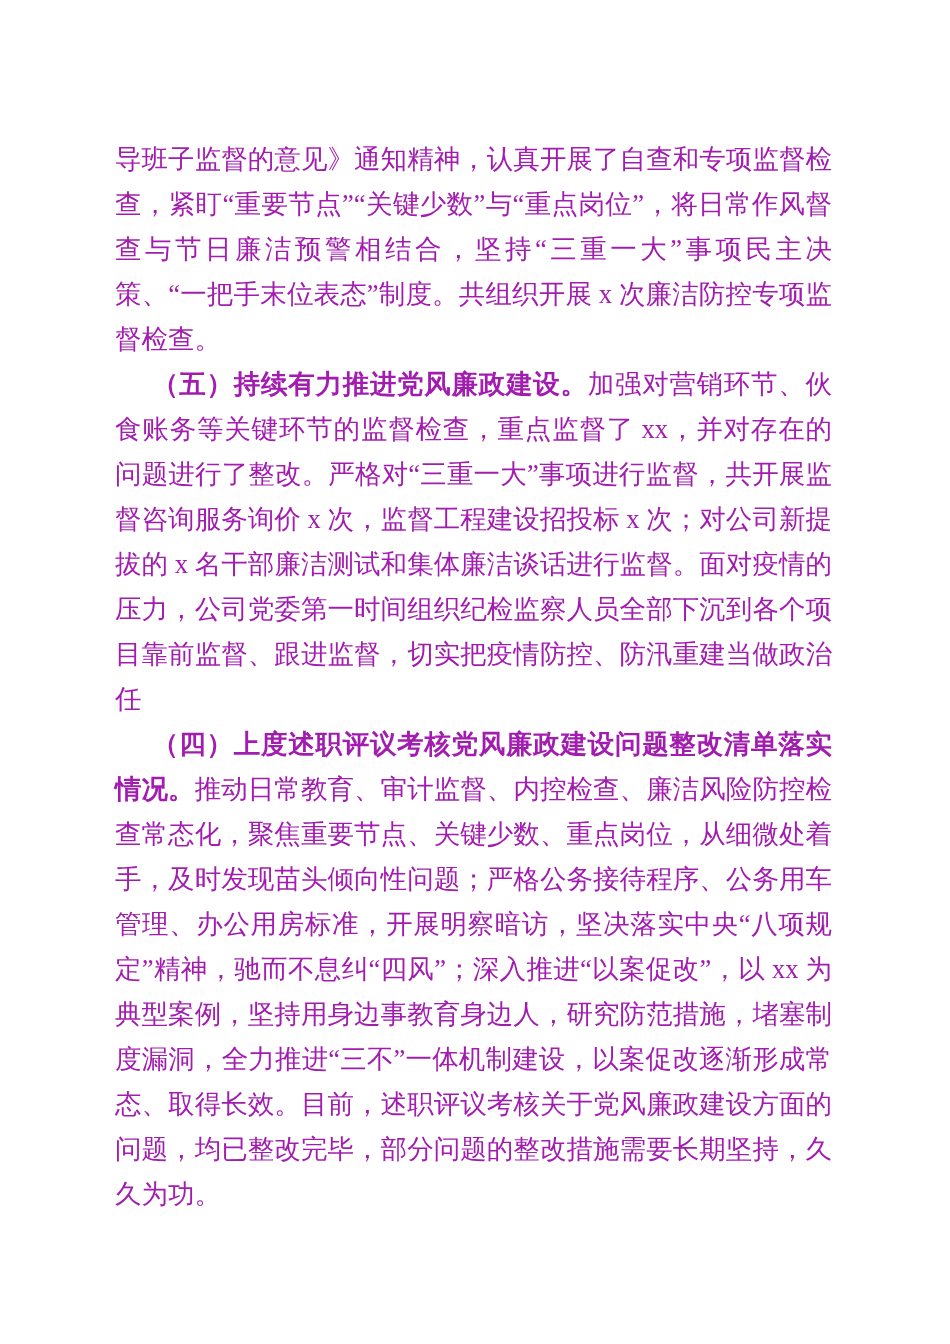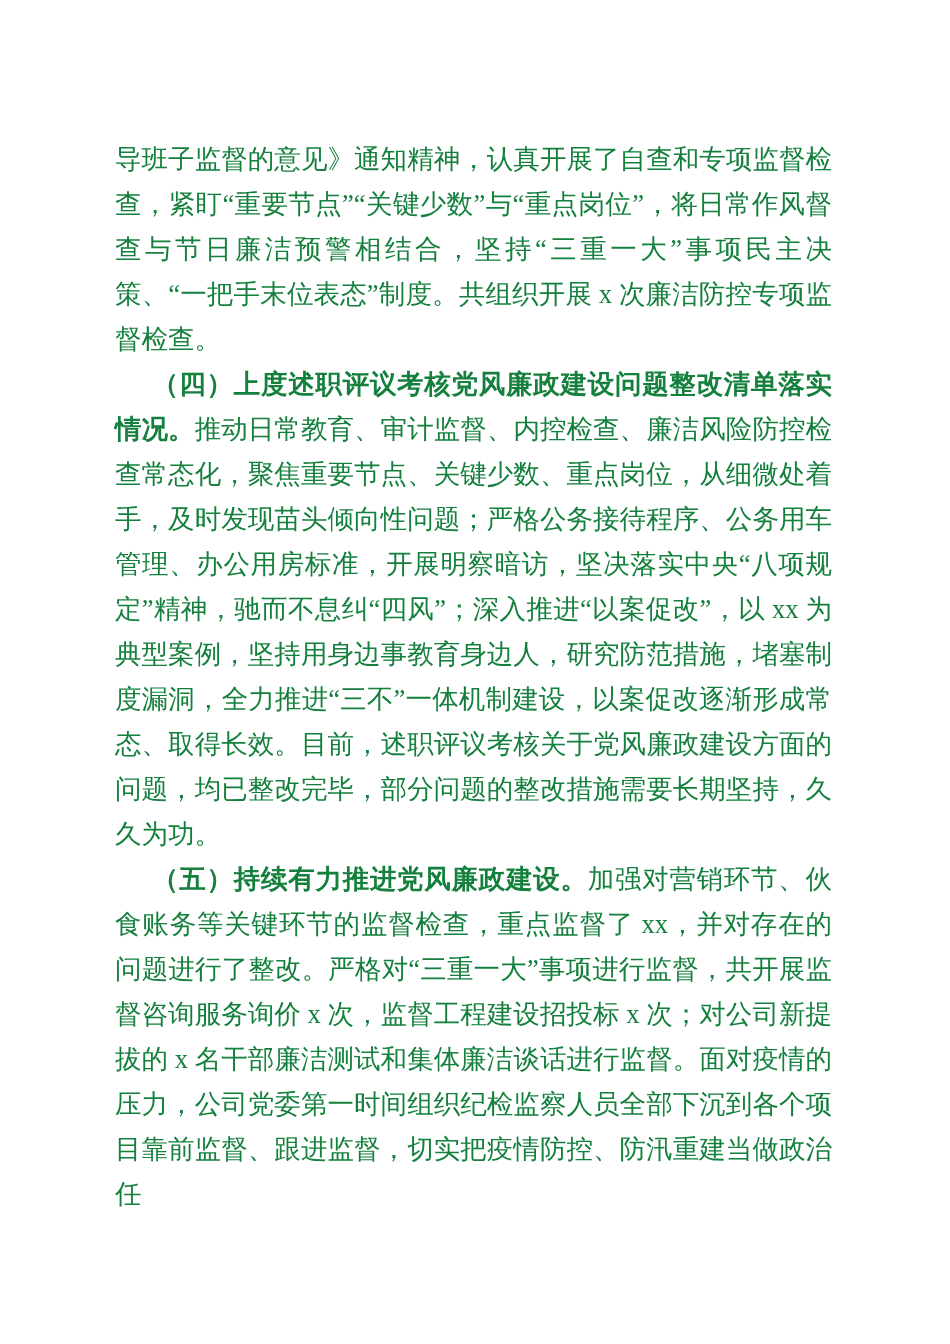--- a/index.html
+++ b/index.html
@@ -10,21 +10,21 @@
     .page {
       position: relative;
       box-sizing: border-box;
       width: 950px;
       height: 1344px;
       background: #ffffff;
       padding: 137px 118px 0 115px;
       font-family: "Liberation Serif", "DejaVu Serif", serif;
       font-size: 26.5px;
       line-height: 45px;
-      color: #15803d;
+      color: #a21caf;
       text-align: justify;
       text-justify: inter-ideograph;
       overflow: hidden;
     }
     .para {
       margin: 0;
       padding: 0;
       word-break: break-all;
     }
     .para.indent {
@@ -33,16 +33,16 @@
     .lead {
       font-weight: 700;
     }
   </style>
 </head>
 <body>
 
 <div class="page">
   <p class="para"><span class="lead"></span><span class="body-text">导班子监督的意见》通知精神，认真开展了自查和专项监督检查，紧盯“重要节点”“关键少数”与“重点岗位”，将日常作风督查与节日廉洁预警相结合，坚持“三重一大”事项民主决策、“一把手末位表态”制度。共组织开展 x 次廉洁防控专项监督检查。</span></p>
 
+  <p class="para indent"><span class="lead">（五）持续有力推进党风廉政建设。</span><span class="body-text">加强对营销环节、伙食账务等关键环节的监督检查，重点监督了 xx，并对存在的问题进行了整改。严格对“三重一大”事项进行监督，共开展监督咨询服务询价 x 次，监督工程建设招投标 x 次；对公司新提拔的 x 名干部廉洁测试和集体廉洁谈话进行监督。面对疫情的压力，公司党委第一时间组织纪检监察人员全部下沉到各个项目靠前监督、跟进监督，切实把疫情防控、防汛重建当做政治任</span></p>
+
   <p class="para indent"><span class="lead">（四）上度述职评议考核党风廉政建设问题整改清单落实情况。</span><span class="body-text">推动日常教育、审计监督、内控检查、廉洁风险防控检查常态化，聚焦重要节点、关键少数、重点岗位，从细微处着手，及时发现苗头倾向性问题；严格公务接待程序、公务用车管理、办公用房标准，开展明察暗访，坚决落实中央“八项规定”精神，驰而不息纠“四风”；深入推进“以案促改”，以 xx 为典型案例，坚持用身边事教育身边人，研究防范措施，堵塞制度漏洞，全力推进“三不”一体机制建设，以案促改逐渐形成常态、取得长效。目前，述职评议考核关于党风廉政建设方面的问题，均已整改完毕，部分问题的整改措施需要长期坚持，久久为功。</span></p>
-
-  <p class="para indent"><span class="lead">（五）持续有力推进党风廉政建设。</span><span class="body-text">加强对营销环节、伙食账务等关键环节的监督检查，重点监督了 xx，并对存在的问题进行了整改。严格对“三重一大”事项进行监督，共开展监督咨询服务询价 x 次，监督工程建设招投标 x 次；对公司新提拔的 x 名干部廉洁测试和集体廉洁谈话进行监督。面对疫情的压力，公司党委第一时间组织纪检监察人员全部下沉到各个项目靠前监督、跟进监督，切实把疫情防控、防汛重建当做政治任</span></p>
 </div>
 
 </body></html>

